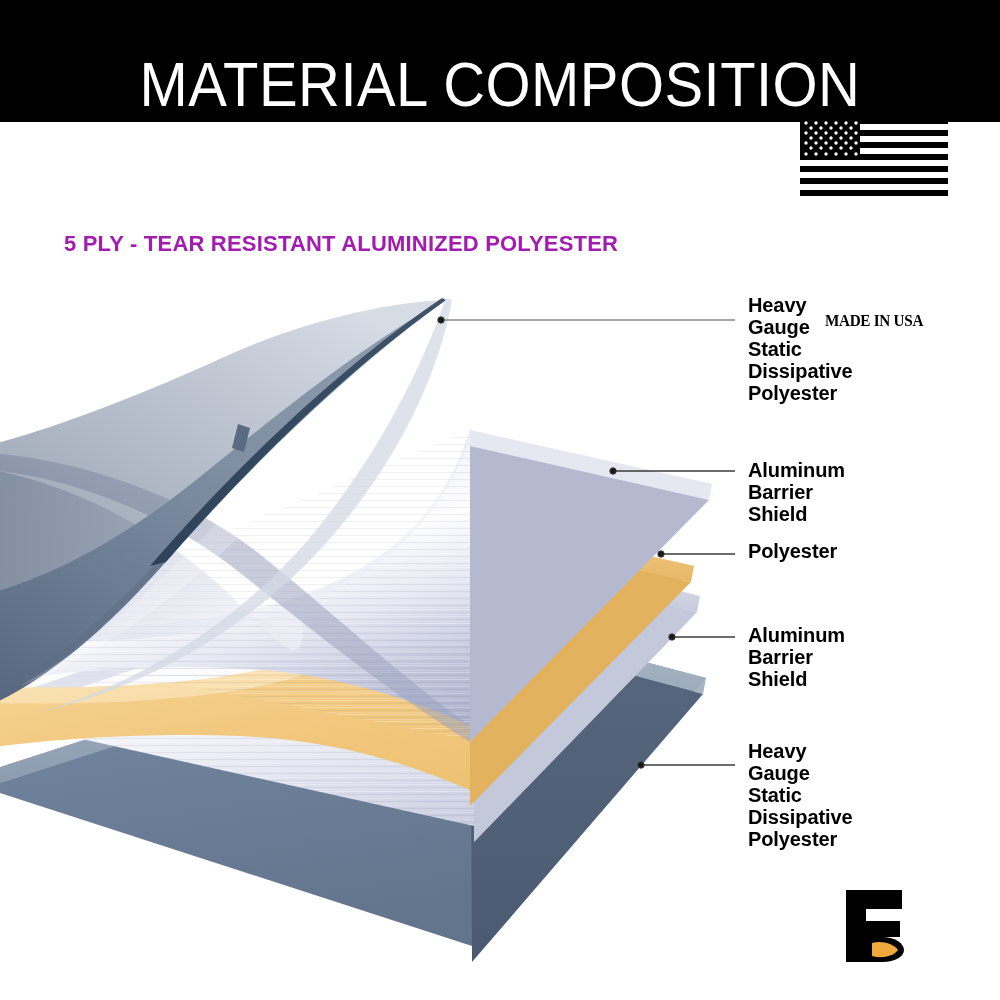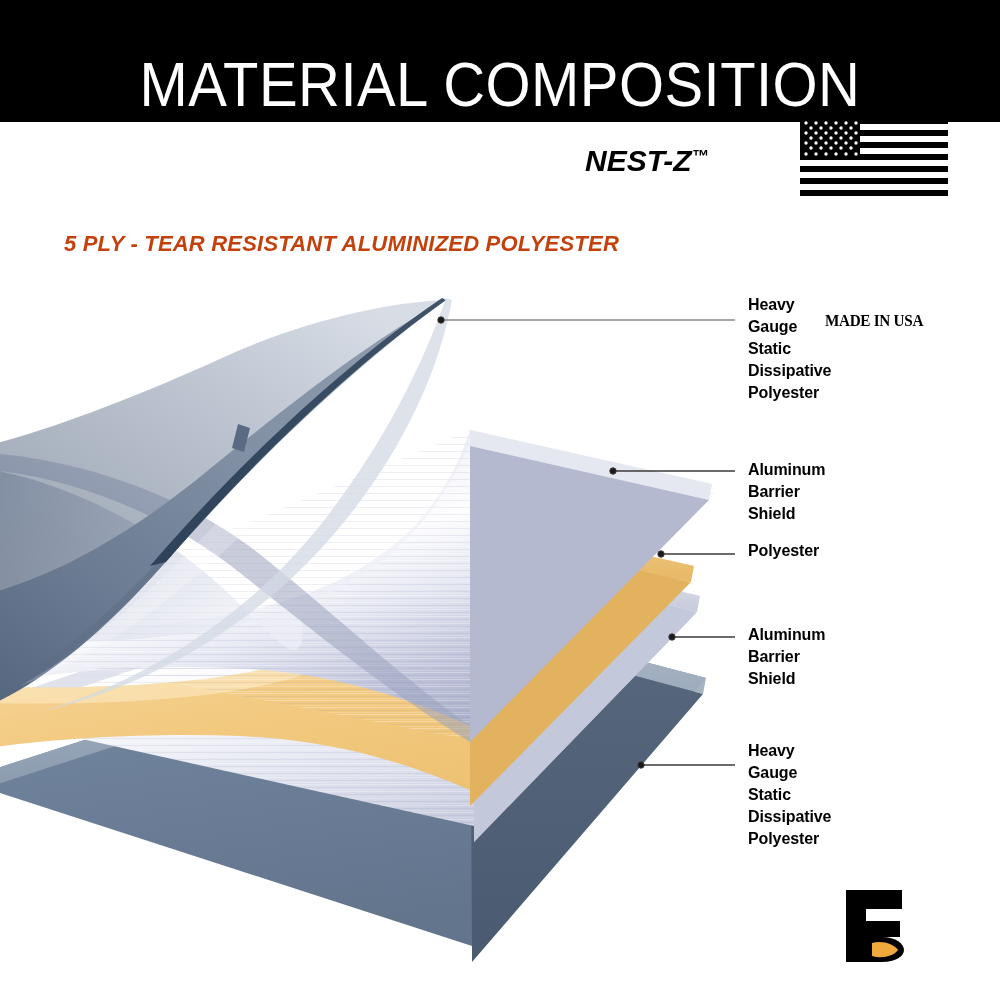--- a/index.html
+++ b/index.html
@@ -88,39 +88,38 @@
     white-space: nowrap;
     transform: scaleX(0.95);
   }
 
   
   .subtitle {
     position: absolute;
     left: 64px; top: 231px;
     font-size: 22px;
     font-weight: bold;
-    font-style: italic;
-    color: #c2410c;
+    color: #a21caf;
     letter-spacing: 0.2px;
     white-space: nowrap;
   }
 
   
   #diagram {
     position: absolute;
     left: 0; top: 0;
     width: 1000px;
     height: 1000px;
     pointer-events: none;
   }
 
   
   .callout {
     position: absolute;
-    font-size: 16px;
+    font-size: 20px;
     font-weight: bold;
     color: #000000;
     line-height: 22px;
     letter-spacing: -0.1px;
     white-space: pre-line;
   }
   .callout-1 { left: 748px; top: 294px; }
   .callout-2 { left: 748px; top: 459px; }
   .callout-3 { left: 748px; top: 540px; }
   .callout-4 { left: 748px; top: 624px; }
@@ -136,21 +135,20 @@
 </style>
 </head>
 <body>
 
 <div id="page">
 
   <div class="header-band"></div>
 
   <div class="header-title">MATERIAL COMPOSITION</div>
 
-  <div class="brand-name"><span>NEST-Z</span><span class="tm">™</span></div>
 
   <div class="flag-wrap">
     <svg class="flag" viewBox="0 0 148 78">
       <rect x="0" y="0" width="148" height="78" fill="#ffffff"></rect>
       <g fill="#000000">
         <rect x="0" y="0" width="148" height="6"></rect>
         <rect x="0" y="12" width="148" height="6"></rect>
         <rect x="0" y="24" width="148" height="6"></rect>
         <rect x="0" y="36" width="148" height="6"></rect>
         <rect x="0" y="48" width="148" height="6"></rect>

